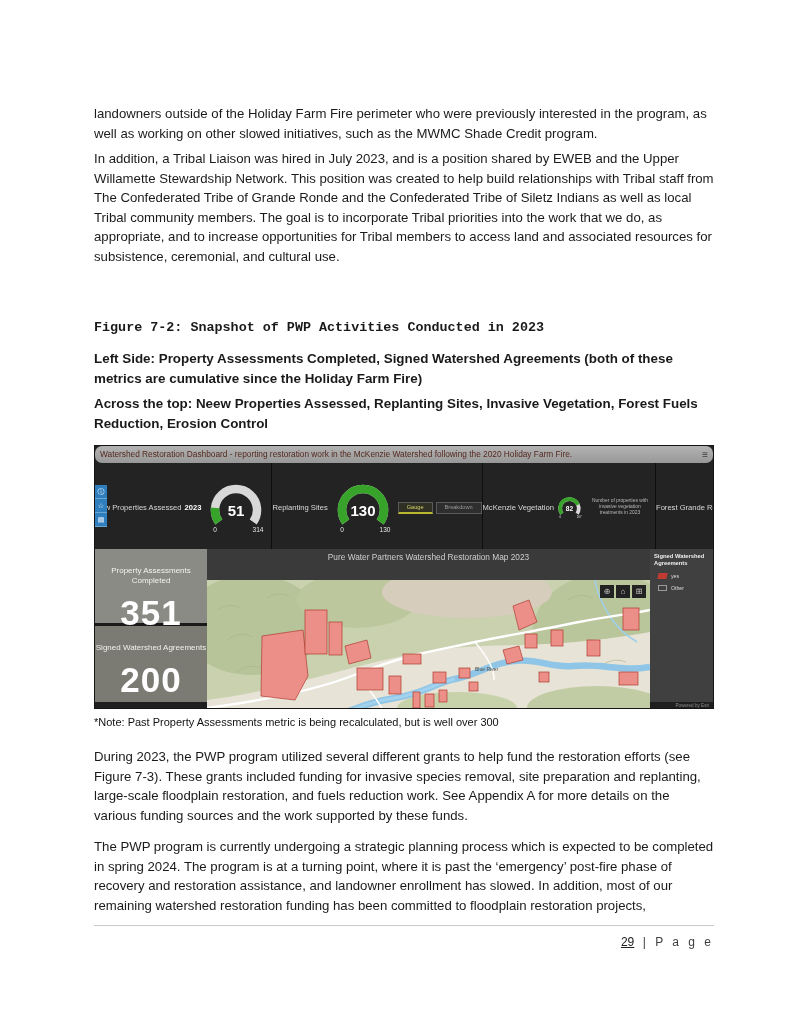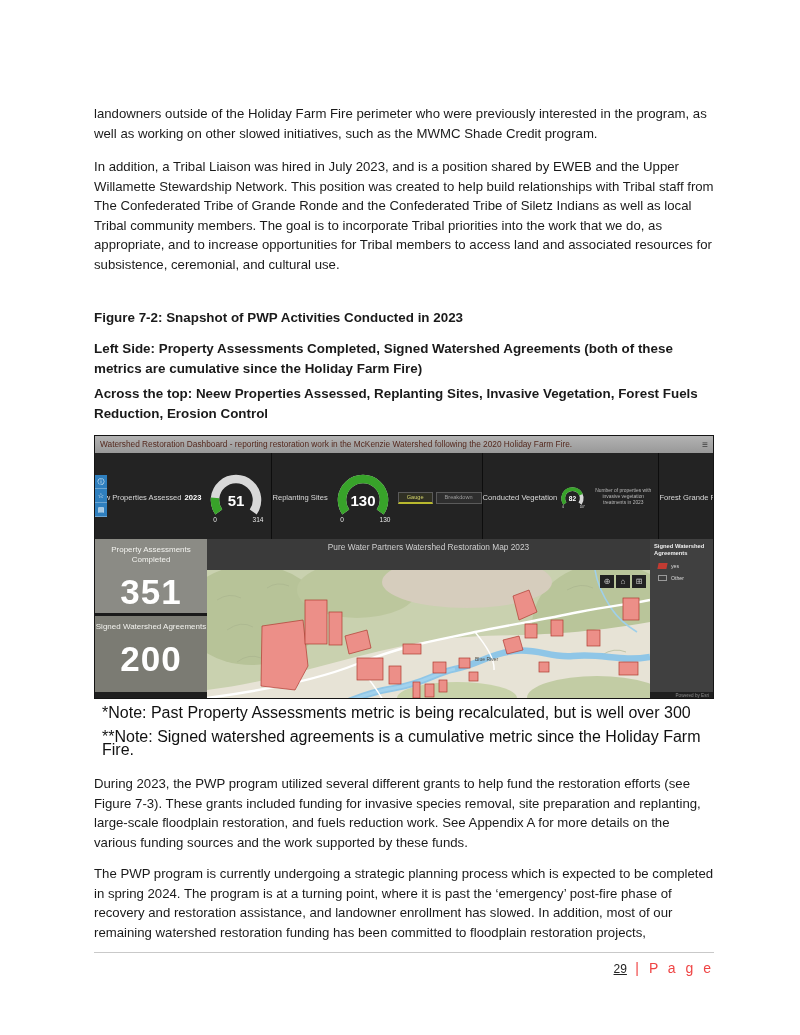--- a/index.html
+++ b/index.html
@@ -1,31 +1,31 @@
 <!DOCTYPE html>
 <html><head>
 <meta charset="utf-8">
 <style>
   html,body{margin:0;padding:0;background:#ffffff;}
   .page{position:relative;width:800px;height:1035px;background:#fff;overflow:hidden;
         font-family:"Liberation Sans",sans-serif;color:#1a1a1a;}
   .content{box-sizing:border-box;width:620px;margin-left:94px;padding-top:104px;}
   .para{font-size:13.2px;line-height:19.5px;margin:0;}
-  .para + .para{margin-top:14px;}
+  .para + .para{margin-top:6px;}
   .cap{font-weight:bold;font-size:13.4px;line-height:19.4px;margin:0;}
-  .cap1{margin-top:34px;}
+  .cap1{margin-top:52px;font-family:Liberation Mono, monospace;}
   .cap2{margin-top:6px;}
   .cap3{margin-top:12px;}
-  .note{font-size:16px;line-height:13px;margin:8px;color:#111;}
+  .note{font-size:11px;line-height:13px;margin:0;color:#111;}
 
   
   .dashboard{position:relative;width:620px;height:264px;margin-top:12px;background:#232323;
              border:1px solid #141414;box-sizing:border-box;overflow:hidden;}
   .dash-titlebar{position:relative;height:17px;background:linear-gradient(#b3b3b3,#989898);
-                 font-size:8.3px;line-height:17px;color:#54281d;padding-left:5px;box-sizing:border-box;}
+                 font-size:8.3px;line-height:17px;color:#54281d;padding-left:5px;box-sizing:border-box;border-radius:7px;}
   .dash-menu{position:absolute;right:5px;top:0;font-size:10px;color:#3c3c3c;line-height:17px;cursor:pointer;}
 
   .gauge-row{display:flex;height:86px;background:#232323;}
   .gpanel{flex:0 0 123.6px;box-sizing:border-box;border-right:1px solid #0d0d0d;
           display:flex;align-items:center;padding-top:2px;}
   .gpanel:last-child{border-right:none;}
   .gtitle{font-size:7.6px;color:#d9d9d9;white-space:nowrap;}
   .gtitle b{color:#fff;margin-left:3px;}
   svg.gauge{display:block;margin-top:0;}
   .g-bg{fill:none;stroke:#d8d8d8;stroke-width:8.5;}
@@ -38,21 +38,21 @@
 
   .side-toolbar{position:absolute;left:0;top:39px;width:12px;z-index:5;}
   .side-tool{height:13px;background:#2f7fbe;color:#fff;font-size:7px;line-height:13px;
              text-align:center;border-bottom:1px solid rgba(255,255,255,.3);cursor:pointer;}
 
   .map-row{display:flex;height:153px;}
   .metric-col{flex:0 0 112px;display:flex;flex-direction:column;background:#1a1a1a;}
   .metric-box{box-sizing:border-box;text-align:center;color:#fff;}
   .metric-box.m0{height:74px;background:#8b8b85;margin-bottom:3px;}
   .metric-box.m1{height:76px;background:#7b7b73;}
-  .metric-label{font-size:8px;line-height:10px;padding-top:6px;color:#f2f2ee;}
+  .metric-label{font-size:8px;line-height:10px;padding-top:17px;color:#f2f2ee;}
   .metric-value{font-size:35px;font-weight:bold;margin-top:7px;letter-spacing:1px;}
 
   .map-panel{flex:0 0 443px;position:relative;background:#3a3a3a;}
   .map-titlebar{height:31px;background:#3a3a3a;color:#cfcfcf;font-size:8.3px;line-height:16px;text-align:center;}
   .map-body{position:relative;width:443px;height:137px;overflow:hidden;cursor:grab;}
   .map-controls{position:absolute;top:5px;right:4px;display:flex;gap:2px;z-index:4;}
   .map-btn{width:14px;height:13px;background:#222;color:#cdcdcd;font-size:8px;line-height:13px;
            text-align:center;cursor:pointer;}
   .map-place-label{position:absolute;left:268px;top:86px;font-size:5px;color:#4f4a42;z-index:3;}
 
@@ -64,21 +64,21 @@
   .sw.other{background:transparent;border:1px solid #9a9a9a;box-sizing:border-box;}
   .legend-label{font-size:5.2px;color:#ddd;}
 
   .attribution{display:flex;justify-content:space-between;align-items:center;height:8px;background:#1f1f1f;
                color:#8b8b8b;font-size:4.6px;line-height:8px;padding:0 4px 0 116px;overflow:hidden;white-space:nowrap;}
   .attribution .left{overflow:hidden;text-overflow:ellipsis;margin-right:6px;}
 
   
   .footer{margin-top:10px;border-top:1px solid #c9c9c9;padding-top:6px;text-align:right;}
   .footer .num{font-size:12px;color:#222;text-decoration:underline;}
-  .footer .suffix{font-size:14px;color:#ef4444;letter-spacing:3px;margin-left:4px;}
+  .footer .suffix{font-size:12px;color:#404040;letter-spacing:3px;margin-left:4px;}
 </style>
 </head>
 <body>
 
 <div class="page">
   <div class="content">
 
     <p class="para">landowners outside of the Holiday Farm Fire perimeter who were previously interested in the program, as well as working on other slowed initiatives, such as the MWMC Shade Credit program.</p>
     <p class="para">In addition, a Tribal Liaison was hired in July 2023, and is a position shared by EWEB and the Upper Willamette Stewardship Network.  This position was created to help build relationships with Tribal staff from The Confederated Tribe of Grande Ronde and the Confederated Tribe of Siletz Indians as well as local Tribal community members.  The goal is to incorporate Tribal priorities into the work that we do, as appropriate, and to increase opportunities for Tribal members to access land and associated resources for subsistence, ceremonial, and cultural use.</p>
 
@@ -123,21 +123,21 @@
             <text x="14" y="53" text-anchor="middle" font-size="6.5" fill="#e8e8e8">0</text>
             <text x="57" y="53" text-anchor="middle" font-size="6.5" fill="#e8e8e8">130</text>
           </svg>
           <div class="gbtns">
             <button class="gbtn active">Gauge</button>
             <button class="gbtn">Breakdown</button>
           </div>
         </div>
 
         <div class="gpanel">
-          <div class="gtitle">Conducted Vegetation</div>
+          <div class="gtitle">McKenzie Vegetation</div>
           <svg class="gauge" width="70" height="56" viewBox="0 0 70 56">
             <path class="g-bg" d="M 17.80 43.05 A 21 21 0 1 1 52.20 43.05"></path>
               <path class="g-val" d="M 17.80 43.05 A 21 21 0 1 1 54.27 22.66"></path>
             <text x="35" y="37" text-anchor="middle" font-size="15" font-weight="bold" fill="#fff">82</text>
             <text x="14" y="53" text-anchor="middle" font-size="6.5" fill="#e8e8e8">0</text>
             <text x="57" y="53" text-anchor="middle" font-size="6.5" fill="#e8e8e8">107</text>
           </svg>
           <div class="gcaption">Number of properties with invasive vegetation treatments in 2023</div>
         </div>
 
@@ -251,21 +251,20 @@
         </div>
       </div>
 
       <div class="attribution">
         <span class="left">Esri, NASA, NGA, USGS, FEMA | County of Lane, State of Oregon, State of Oregon DOT, State of Oregon GEO, Esri Canada, Esri, HERE, Garmin, SafeGraph, METI/NASA, USGS, EPA, NPS, USDA</span>
         <span>Powered by Esri</span>
       </div>
     </div>
 
     <p class="note" style="margin-top:7px;">*Note: Past Property Assessments metric is being recalculated, but is well over 300</p>
-    <p class="note" style="margin-top:11px;">**Note: Signed watershed agreements is a cumulative metric since the Holiday Farm Fire.</p>
 
     <p class="para" style="margin-top:18px;">During 2023, the PWP program utilized several different grants to help fund the restoration efforts (see Figure 7-3). These grants included funding for invasive species removal, site preparation and replanting, large-scale floodplain restoration, and fuels reduction work. See Appendix A for more details on the various funding sources and the work supported by these funds.</p>
     <p class="para" style="margin-top:12px;">The PWP program is currently undergoing a strategic planning process which is expected to be completed in spring 2024. The program is at a turning point, where it is past the ‘emergency’ post-fire phase of recovery and restoration assistance, and landowner enrollment has slowed. In addition, most of our remaining watershed restoration funding has been committed to floodplain restoration projects,</p>
 
     <div class="footer">
       <span class="num">29</span>
       <span class="suffix">| P a g e</span>
     </div>
 
   </div>

